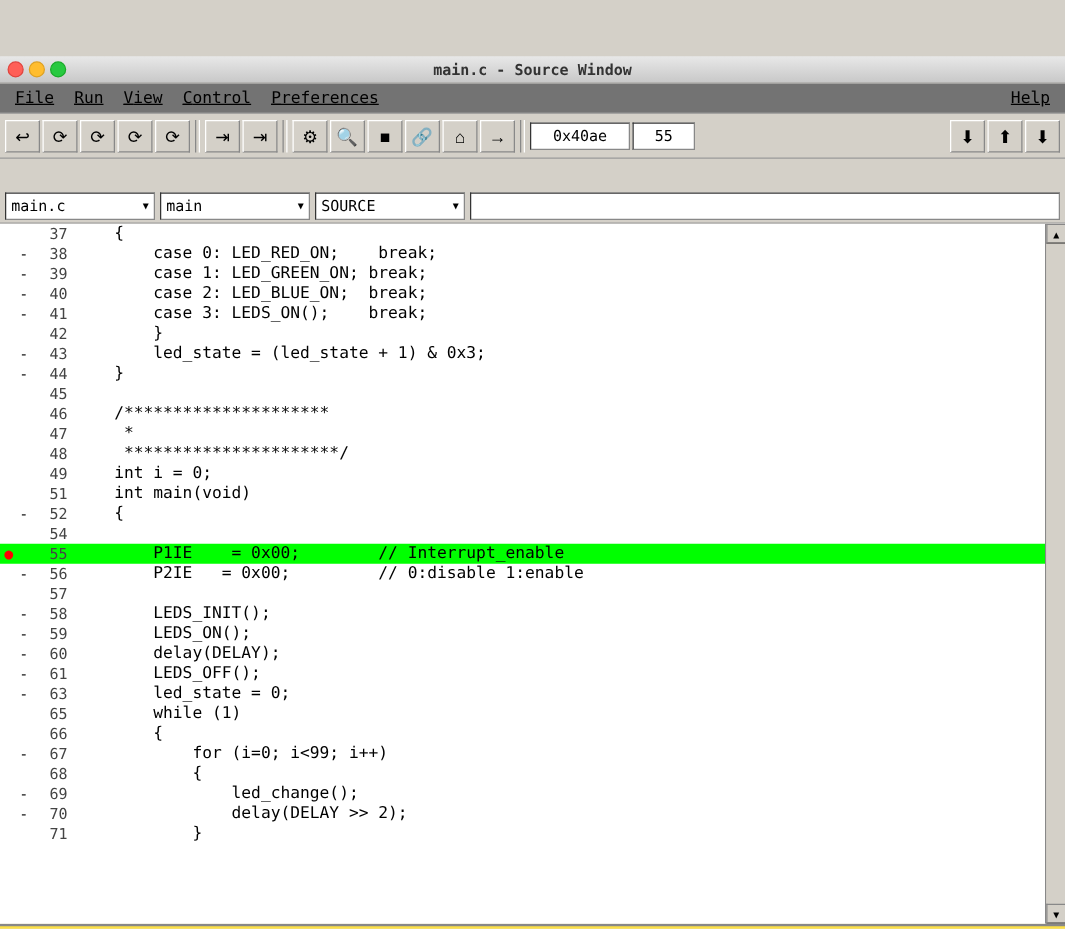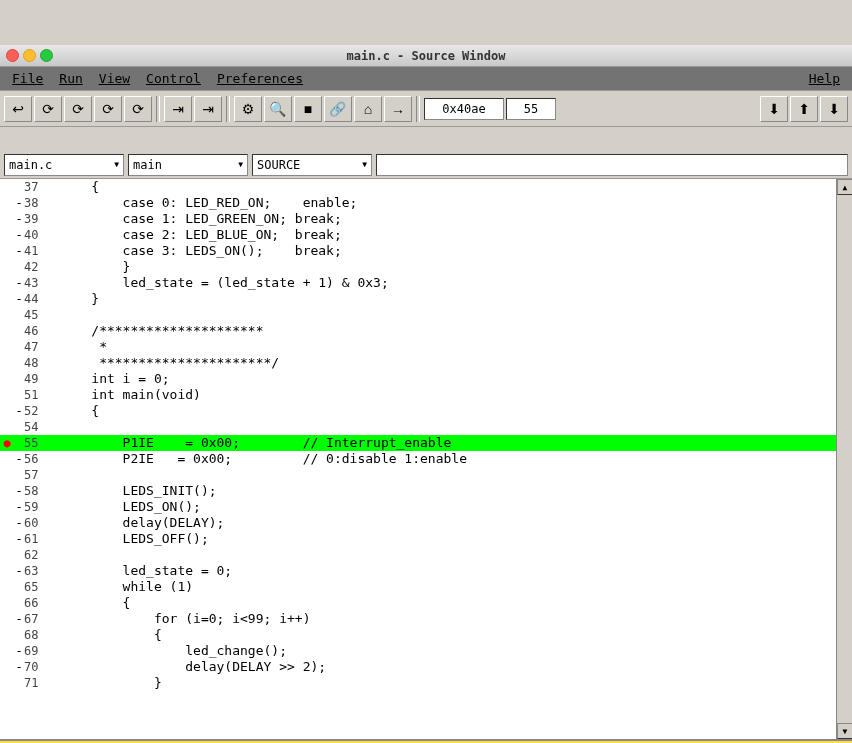--- a/index.html
+++ b/index.html
@@ -226,21 +226,21 @@
     .minus-col {
       width: 10px;
       min-width: 10px;
       color: #000;
       font-size: 12px;
       text-align: center;
     }
     .linenum-col {
       width: 36px;
       min-width: 36px;
-      text-align: left;
+      text-align: right;
       padding-right: 6px;
       color: #444;
       font-size: 12px;
     }
     .code-col {
       flex: 1;
       font-size: 13px;
       color: #000;
       white-space: pre;
     }
@@ -316,21 +316,21 @@
     <span>SOURCE</span>
     <span class="arrow">▼</span>
   </div>
   <div class="sel-search"></div>
 </div>
 
 <div id="code-area">
   <div id="code-content">
 
   <div class="code-line"><span class="breakpoint-col" style="color: red;"> </span><span class="minus-col"> </span><span class="linenum-col">37</span><span class="code-col">    {</span></div>
-      <div class="code-line"><span class="breakpoint-col" style="color: red;"> </span><span class="minus-col">-</span><span class="linenum-col">38</span><span class="code-col">        case 0: LED_RED_ON;    enable;</span></div>
+      <div class="code-line"><span class="breakpoint-col" style="color: red;"> </span><span class="minus-col">-</span><span class="linenum-col">38</span><span class="code-col">        case 0: LED_RED_ON;    break;</span></div>
       <div class="code-line"><span class="breakpoint-col" style="color: red;"> </span><span class="minus-col">-</span><span class="linenum-col">39</span><span class="code-col">        case 1: LED_GREEN_ON; break;</span></div>
       <div class="code-line"><span class="breakpoint-col" style="color: red;"> </span><span class="minus-col">-</span><span class="linenum-col">40</span><span class="code-col">        case 2: LED_BLUE_ON;  break;</span></div>
       <div class="code-line"><span class="breakpoint-col" style="color: red;"> </span><span class="minus-col">-</span><span class="linenum-col">41</span><span class="code-col">        case 3: LEDS_ON();    break;</span></div>
       <div class="code-line"><span class="breakpoint-col" style="color: red;"> </span><span class="minus-col"> </span><span class="linenum-col">42</span><span class="code-col">        }</span></div>
       <div class="code-line"><span class="breakpoint-col" style="color: red;"> </span><span class="minus-col">-</span><span class="linenum-col">43</span><span class="code-col">        led_state = (led_state + 1) &amp; 0x3;</span></div>
       <div class="code-line"><span class="breakpoint-col" style="color: red;"> </span><span class="minus-col">-</span><span class="linenum-col">44</span><span class="code-col">    }</span></div>
       <div class="code-line"><span class="breakpoint-col" style="color: red;"> </span><span class="minus-col"> </span><span class="linenum-col">45</span><span class="code-col"></span></div>
       <div class="code-line"><span class="breakpoint-col" style="color: red;"> </span><span class="minus-col"> </span><span class="linenum-col">46</span><span class="code-col">    /*********************</span></div>
       <div class="code-line"><span class="breakpoint-col" style="color: red;"> </span><span class="minus-col"> </span><span class="linenum-col">47</span><span class="code-col">     *</span></div>
       <div class="code-line"><span class="breakpoint-col" style="color: red;"> </span><span class="minus-col"> </span><span class="linenum-col">48</span><span class="code-col">     **********************/</span></div>
@@ -338,21 +338,20 @@
       <div class="code-line"><span class="breakpoint-col" style="color: red;"> </span><span class="minus-col"> </span><span class="linenum-col">51</span><span class="code-col">    int main(void)</span></div>
       <div class="code-line"><span class="breakpoint-col" style="color: red;"> </span><span class="minus-col">-</span><span class="linenum-col">52</span><span class="code-col">    {</span></div>
       <div class="code-line"><span class="breakpoint-col" style="color: red;"> </span><span class="minus-col"> </span><span class="linenum-col">54</span><span class="code-col"></span></div>
       <div class="code-line highlighted"><span class="breakpoint-col" style="color: red;">●</span><span class="minus-col"> </span><span class="linenum-col">55</span><span class="code-col">        P1IE    = 0x00;        // Interrupt_enable</span></div>
       <div class="code-line"><span class="breakpoint-col" style="color: red;"> </span><span class="minus-col">-</span><span class="linenum-col">56</span><span class="code-col">        P2IE   = 0x00;         // 0:disable 1:enable</span></div>
       <div class="code-line"><span class="breakpoint-col" style="color: red;"> </span><span class="minus-col"> </span><span class="linenum-col">57</span><span class="code-col"></span></div>
       <div class="code-line"><span class="breakpoint-col" style="color: red;"> </span><span class="minus-col">-</span><span class="linenum-col">58</span><span class="code-col">        LEDS_INIT();</span></div>
       <div class="code-line"><span class="breakpoint-col" style="color: red;"> </span><span class="minus-col">-</span><span class="linenum-col">59</span><span class="code-col">        LEDS_ON();</span></div>
       <div class="code-line"><span class="breakpoint-col" style="color: red;"> </span><span class="minus-col">-</span><span class="linenum-col">60</span><span class="code-col">        delay(DELAY);</span></div>
       <div class="code-line"><span class="breakpoint-col" style="color: red;"> </span><span class="minus-col">-</span><span class="linenum-col">61</span><span class="code-col">        LEDS_OFF();</span></div>
-      <div class="code-line"><span class="breakpoint-col" style="color: red;"> </span><span class="minus-col"> </span><span class="linenum-col">62</span><span class="code-col"></span></div>
       <div class="code-line"><span class="breakpoint-col" style="color: red;"> </span><span class="minus-col">-</span><span class="linenum-col">63</span><span class="code-col">        led_state = 0;</span></div>
       <div class="code-line"><span class="breakpoint-col" style="color: red;"> </span><span class="minus-col"> </span><span class="linenum-col">65</span><span class="code-col">        while (1)</span></div>
       <div class="code-line"><span class="breakpoint-col" style="color: red;"> </span><span class="minus-col"> </span><span class="linenum-col">66</span><span class="code-col">        {</span></div>
       <div class="code-line"><span class="breakpoint-col" style="color: red;"> </span><span class="minus-col">-</span><span class="linenum-col">67</span><span class="code-col">            for (i=0; i&lt;99; i++)</span></div>
       <div class="code-line"><span class="breakpoint-col" style="color: red;"> </span><span class="minus-col"> </span><span class="linenum-col">68</span><span class="code-col">            {</span></div>
       <div class="code-line"><span class="breakpoint-col" style="color: red;"> </span><span class="minus-col">-</span><span class="linenum-col">69</span><span class="code-col">                led_change();</span></div>
       <div class="code-line"><span class="breakpoint-col" style="color: red;"> </span><span class="minus-col">-</span><span class="linenum-col">70</span><span class="code-col">                delay(DELAY &gt;&gt; 2);</span></div>
       <div class="code-line"><span class="breakpoint-col" style="color: red;"> </span><span class="minus-col"> </span><span class="linenum-col">71</span><span class="code-col">            }</span></div>
     </div>
   <div id="scrollbar">

